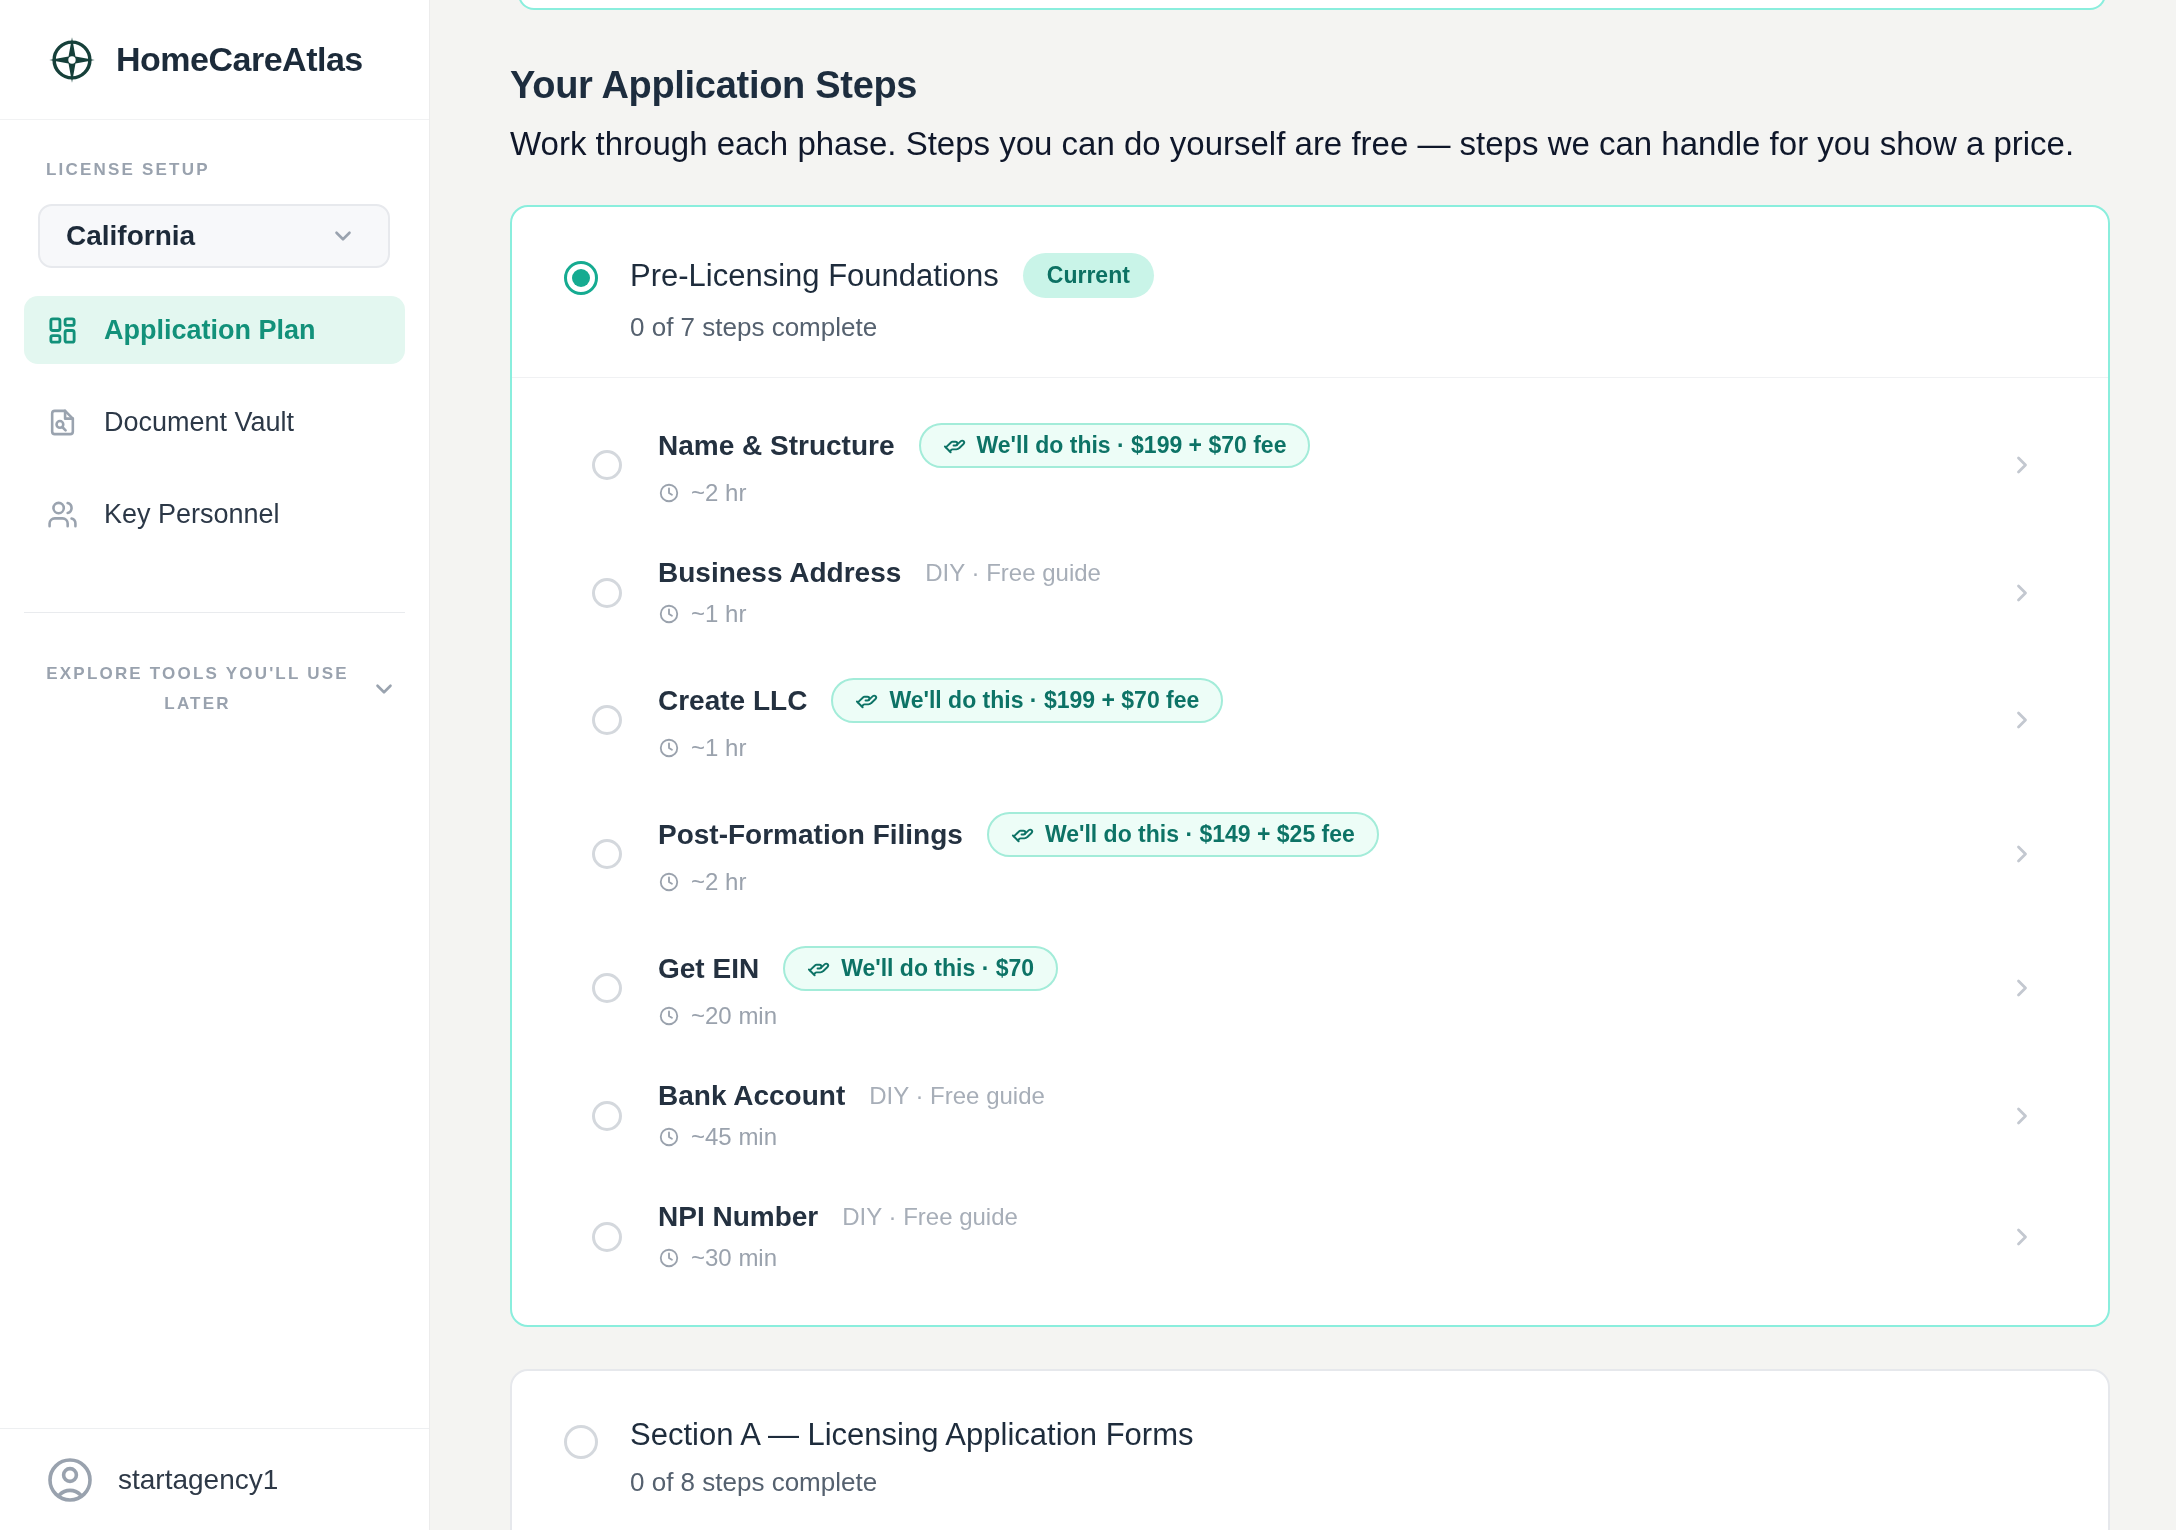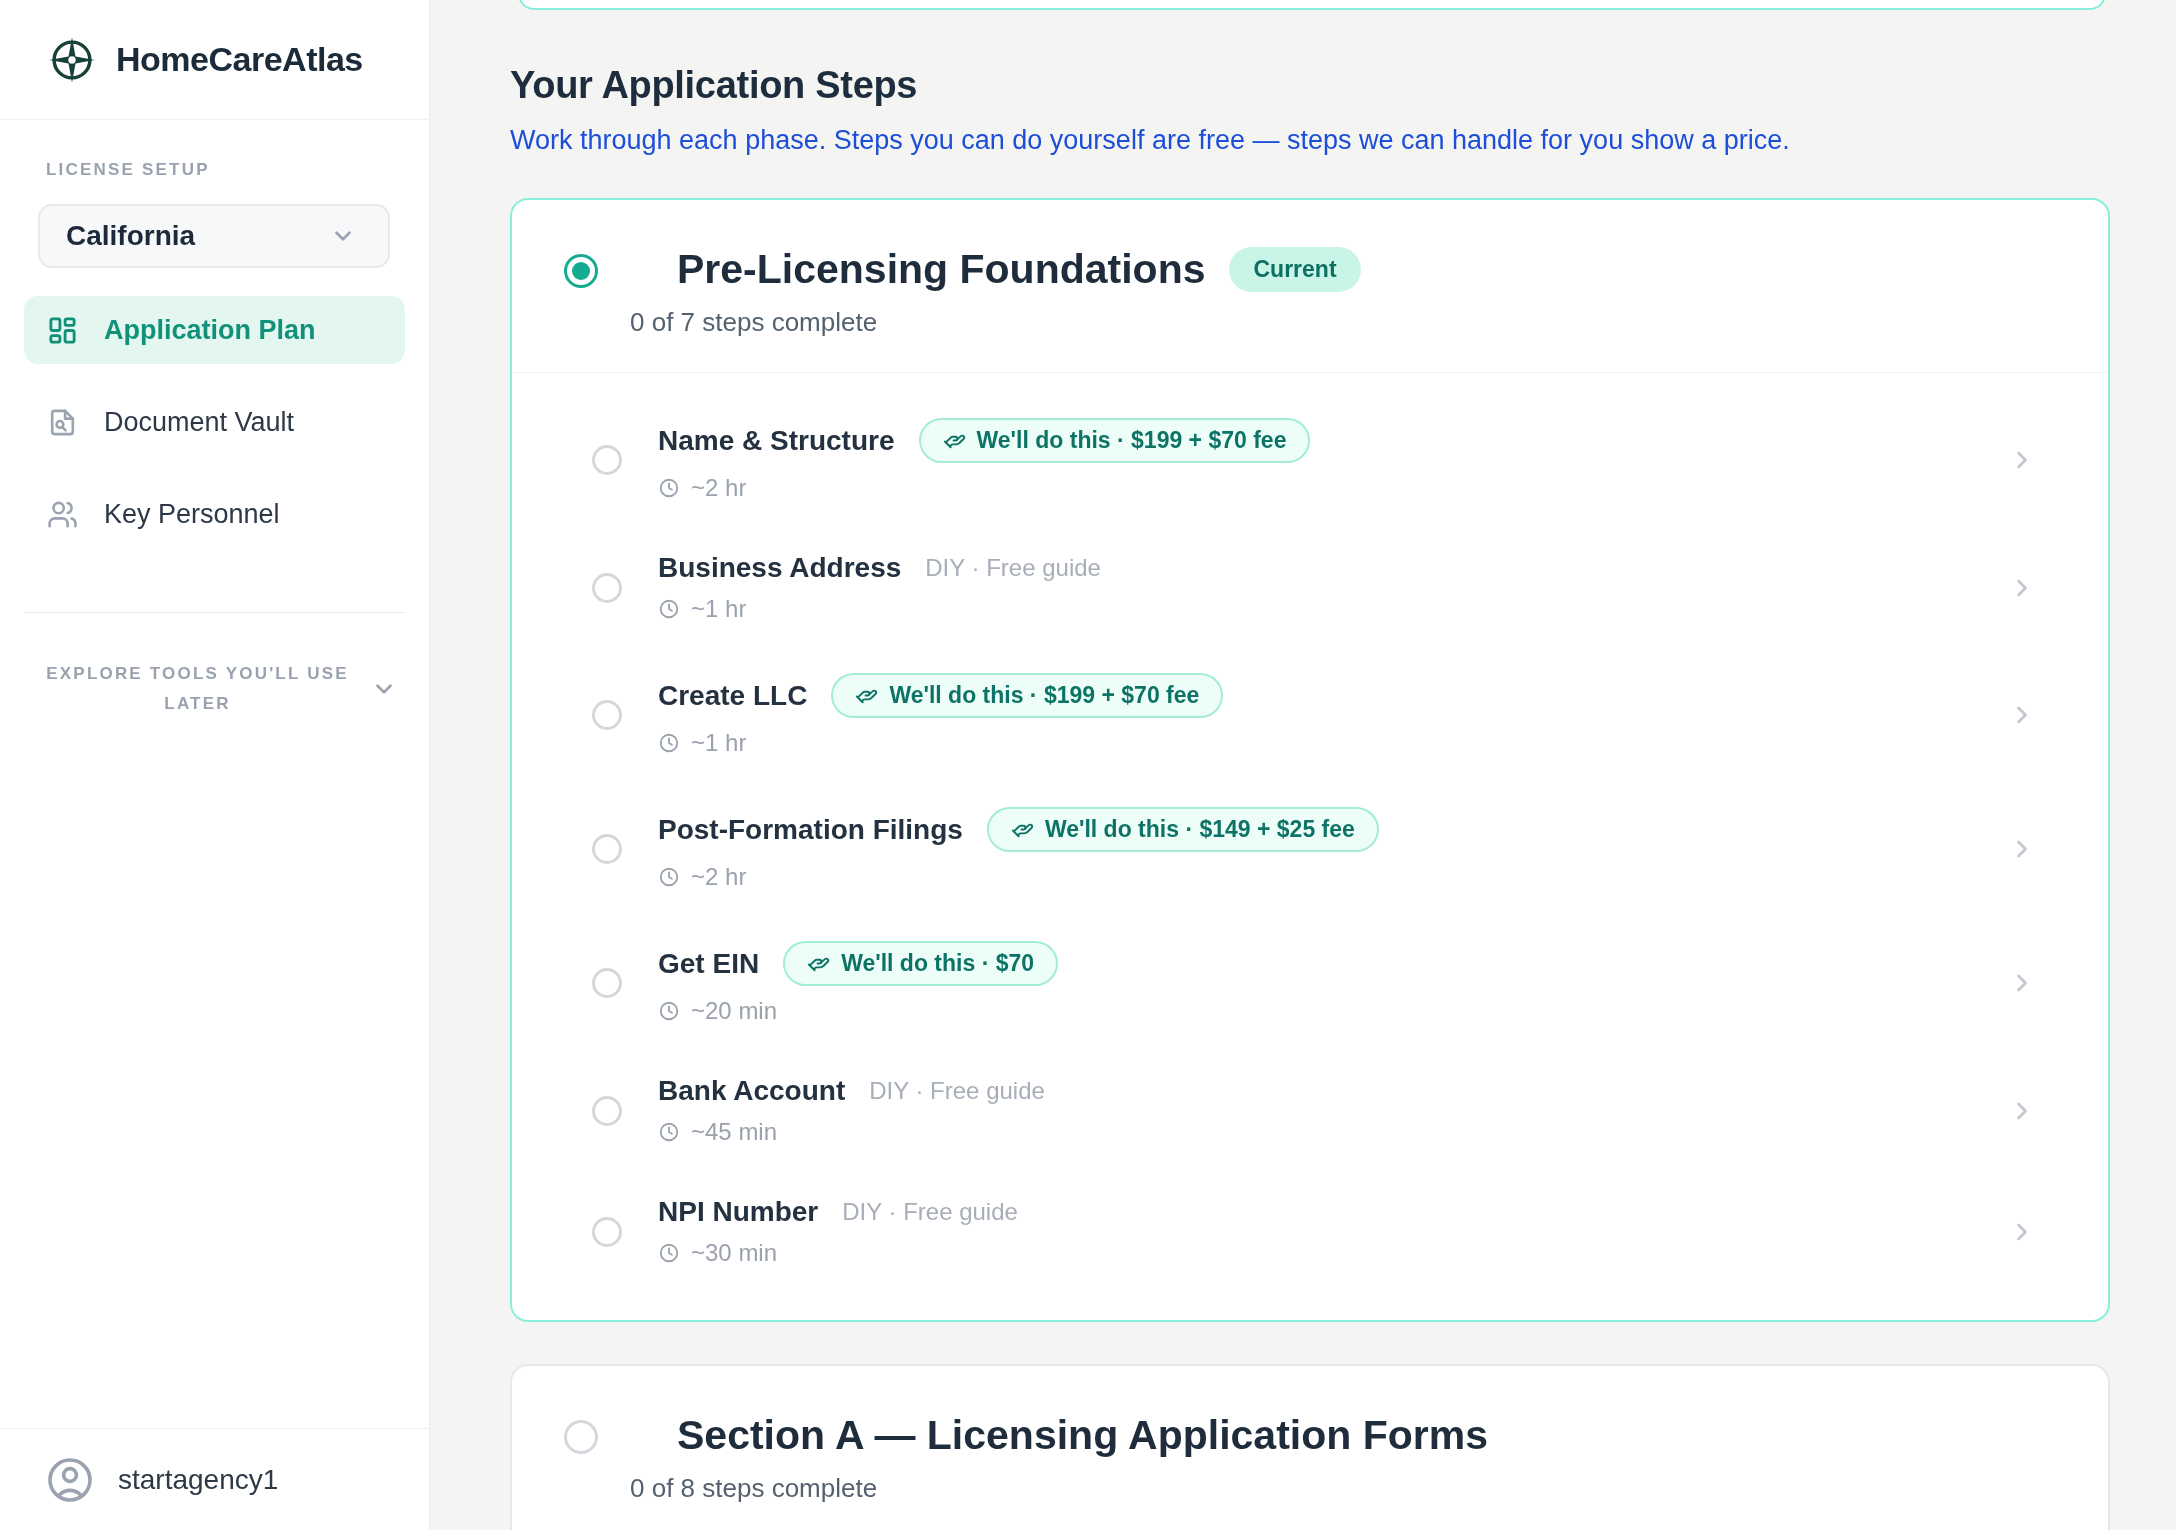--- a/index.html
+++ b/index.html
@@ -82,40 +82,40 @@
   .main { flex: 1; padding: 0 0 0 80px; overflow: hidden; }
   .prev-card-edge {
     width: 1588px; height: 22px; margin: -12px 0 0 8px;
     background: #fff; border: 2px solid var(--card-border-teal); border-top: none;
     border-radius: 0 0 16px 16px;
   }
   h1.page-title {
     margin: 54px 0 0; font-size: 38px; font-weight: 800;
     color: #1d2d3e; letter-spacing: -0.3px;
   }
-  .subtitle { margin: 18px 0 0; font-size: 27px; color: #1d4ed8; }
+  .subtitle { margin: 18px 0 0; font-size: 33px; color: #0f172a; }
 
   .phase-card {
     width: 1600px; background: #ffffff; border-radius: 18px; margin-top: 42px;
   }
   .phase-card.current { border: 2px solid var(--card-border-teal); }
   .phase-card.plain { border: 2px solid #e6e8ec; height: 220px; }
 
   .phase-header { display: flex; gap: 32px; padding: 46px 56px 34px 52px; align-items: flex-start; cursor: pointer; }
   .radio {
     width: 34px; height: 34px; border-radius: 50%;
     border: 3px solid #d4d8dd; background: #fff; flex-shrink: 0; margin-top: 8px;
     position: relative; cursor: pointer;
   }
   .radio.selected { border-color: var(--accent); }
   .radio.selected::after {
     content: ""; position: absolute; inset: 5px; border-radius: 50%; background: var(--accent);
   }
   .phase-title-row { display: flex; align-items: center; gap: 24px; }
-  .phase-title { font-size: 41px; font-weight: 700; color: #1e2c3c; margin-left: 47px; }
+  .phase-title { font-size: 31px; font-weight: 400; color: #1e2c3c; }
   .current-badge {
     background: var(--current-badge-bg); color: var(--current-badge-text);
     font-size: 23px; font-weight: 600; padding: 9px 24px; border-radius: 999px;
   }
   .phase-progress { margin-top: 14px; font-size: 26px; color: #55616f; }
 
   .steps { border-top: 1px solid #f0f1f3; padding: 20px 0 28px; }
   .step-row { display: flex; align-items: center; padding: 25px 72px 25px 80px; cursor: pointer; }
   .radio.small { width: 30px; height: 30px; margin: 0 36px 0 0; }
   .step-main { flex: 1; }

